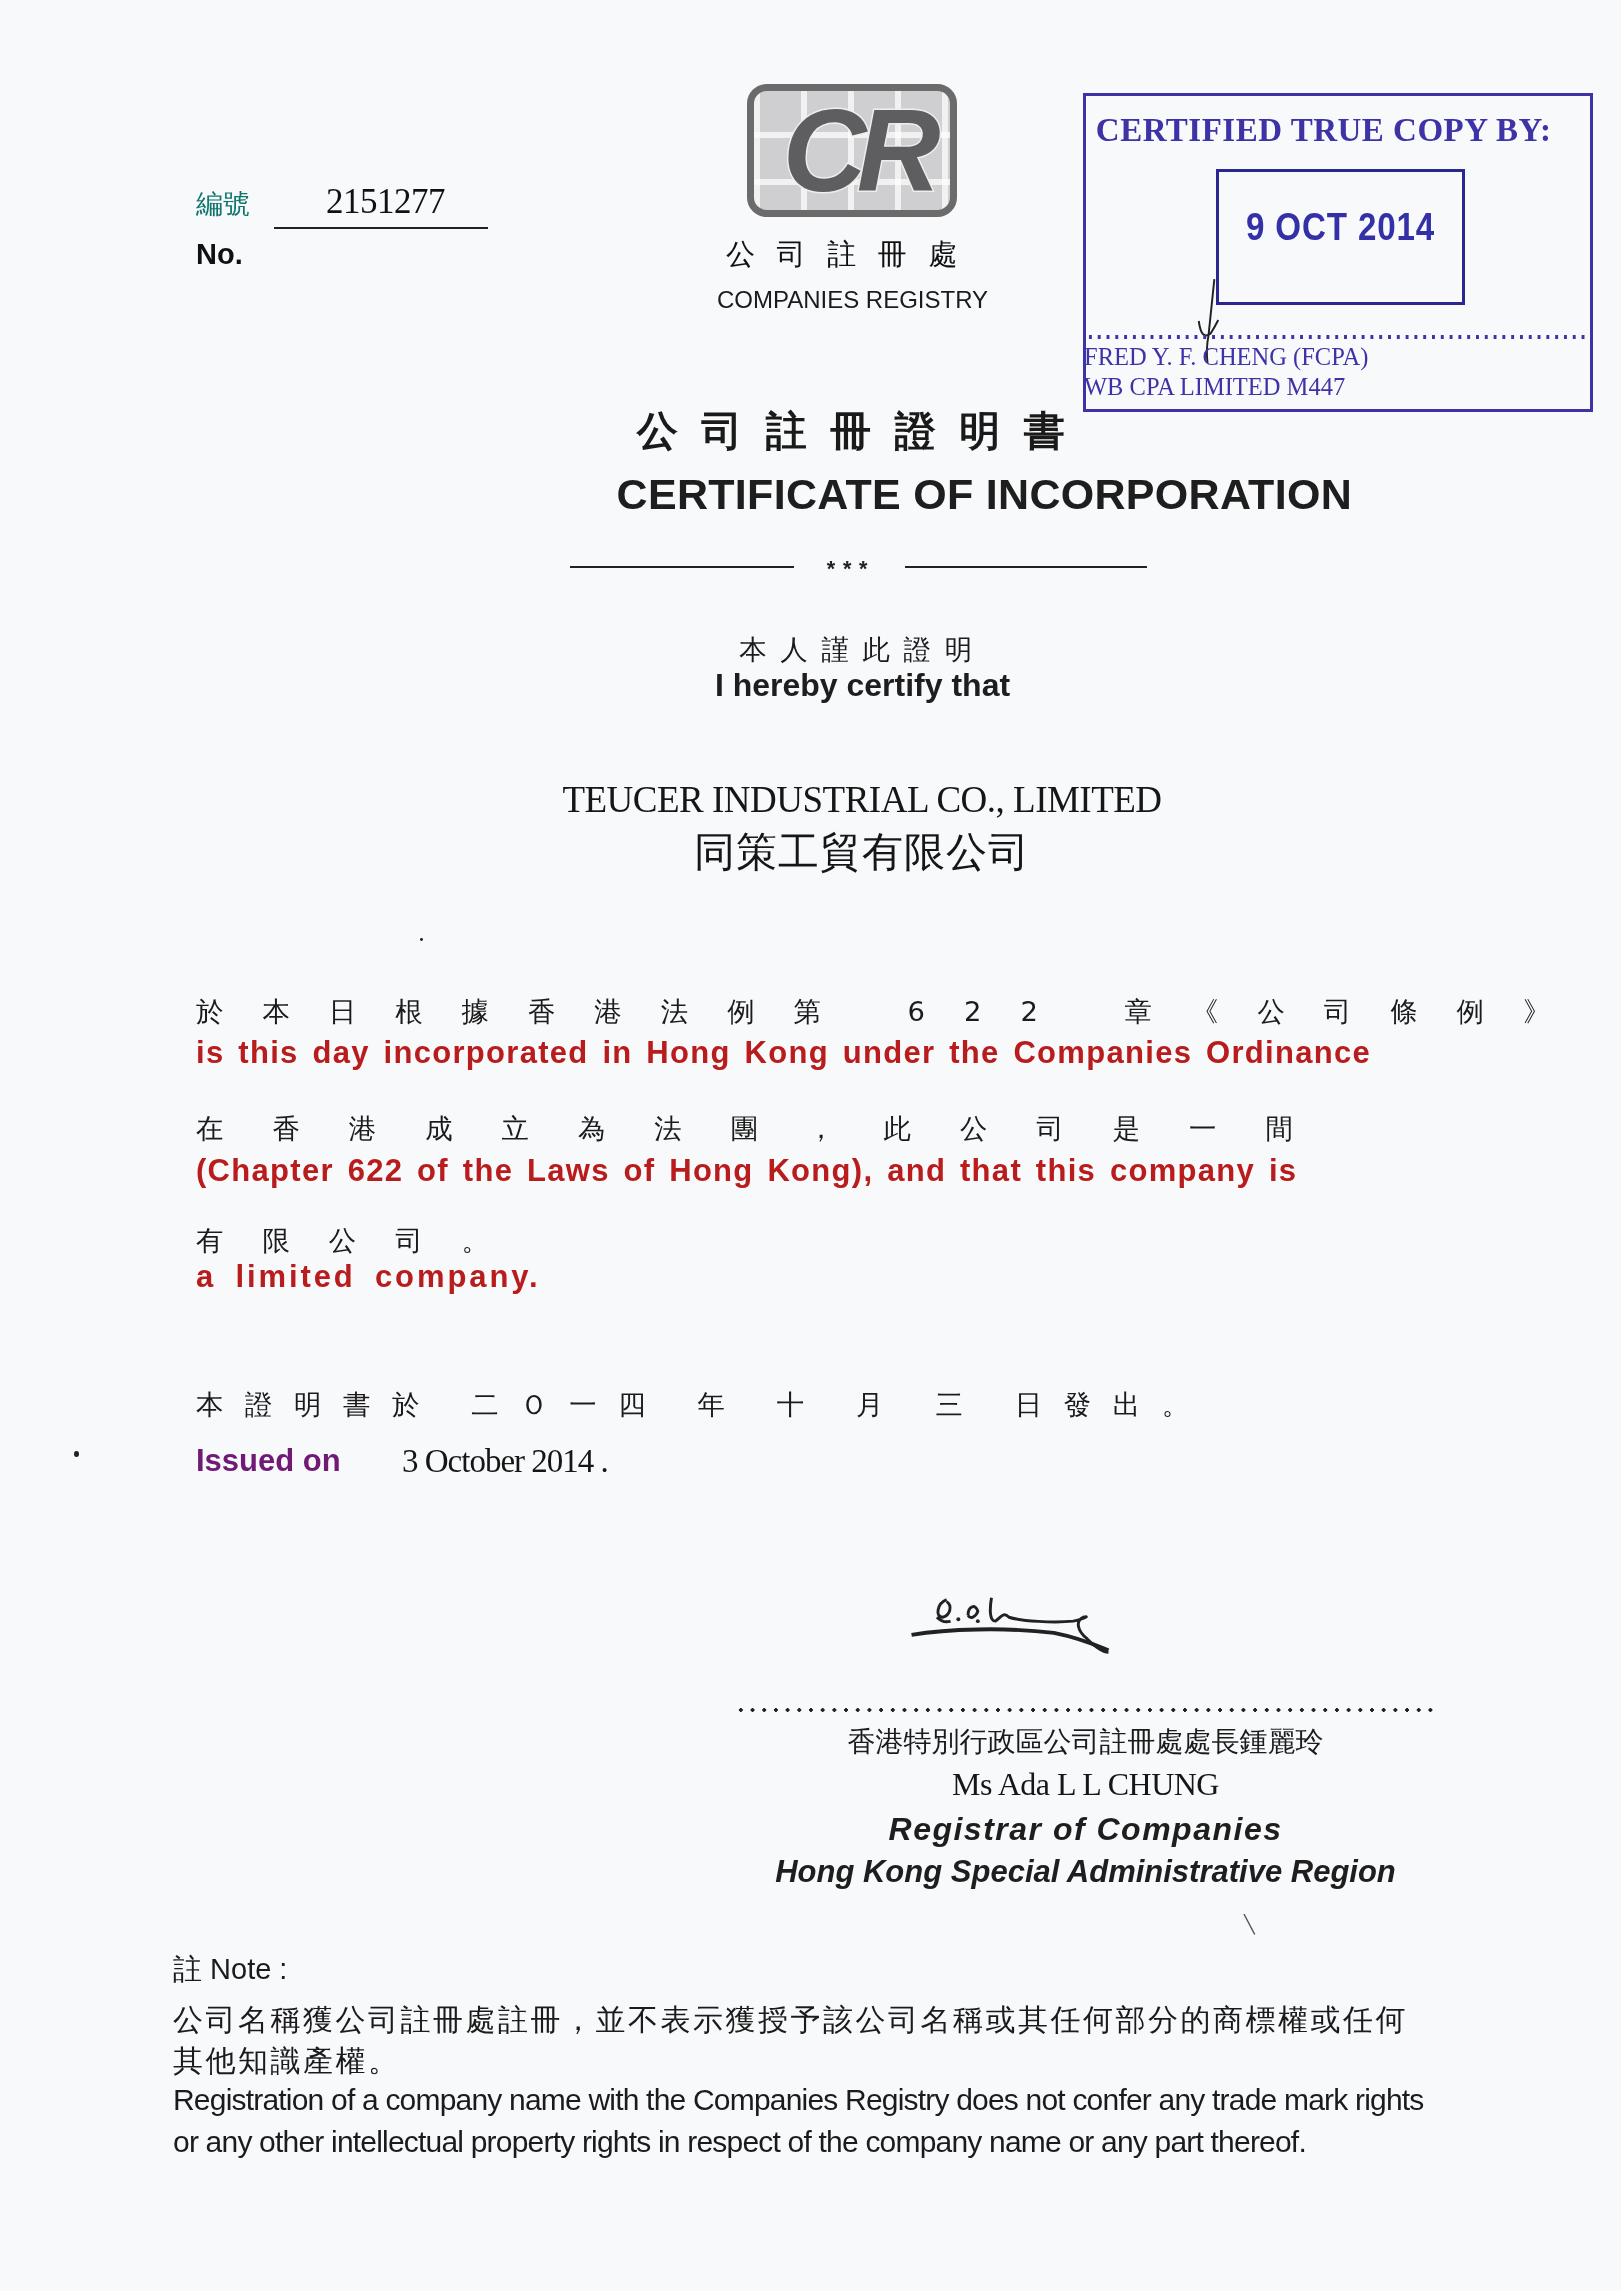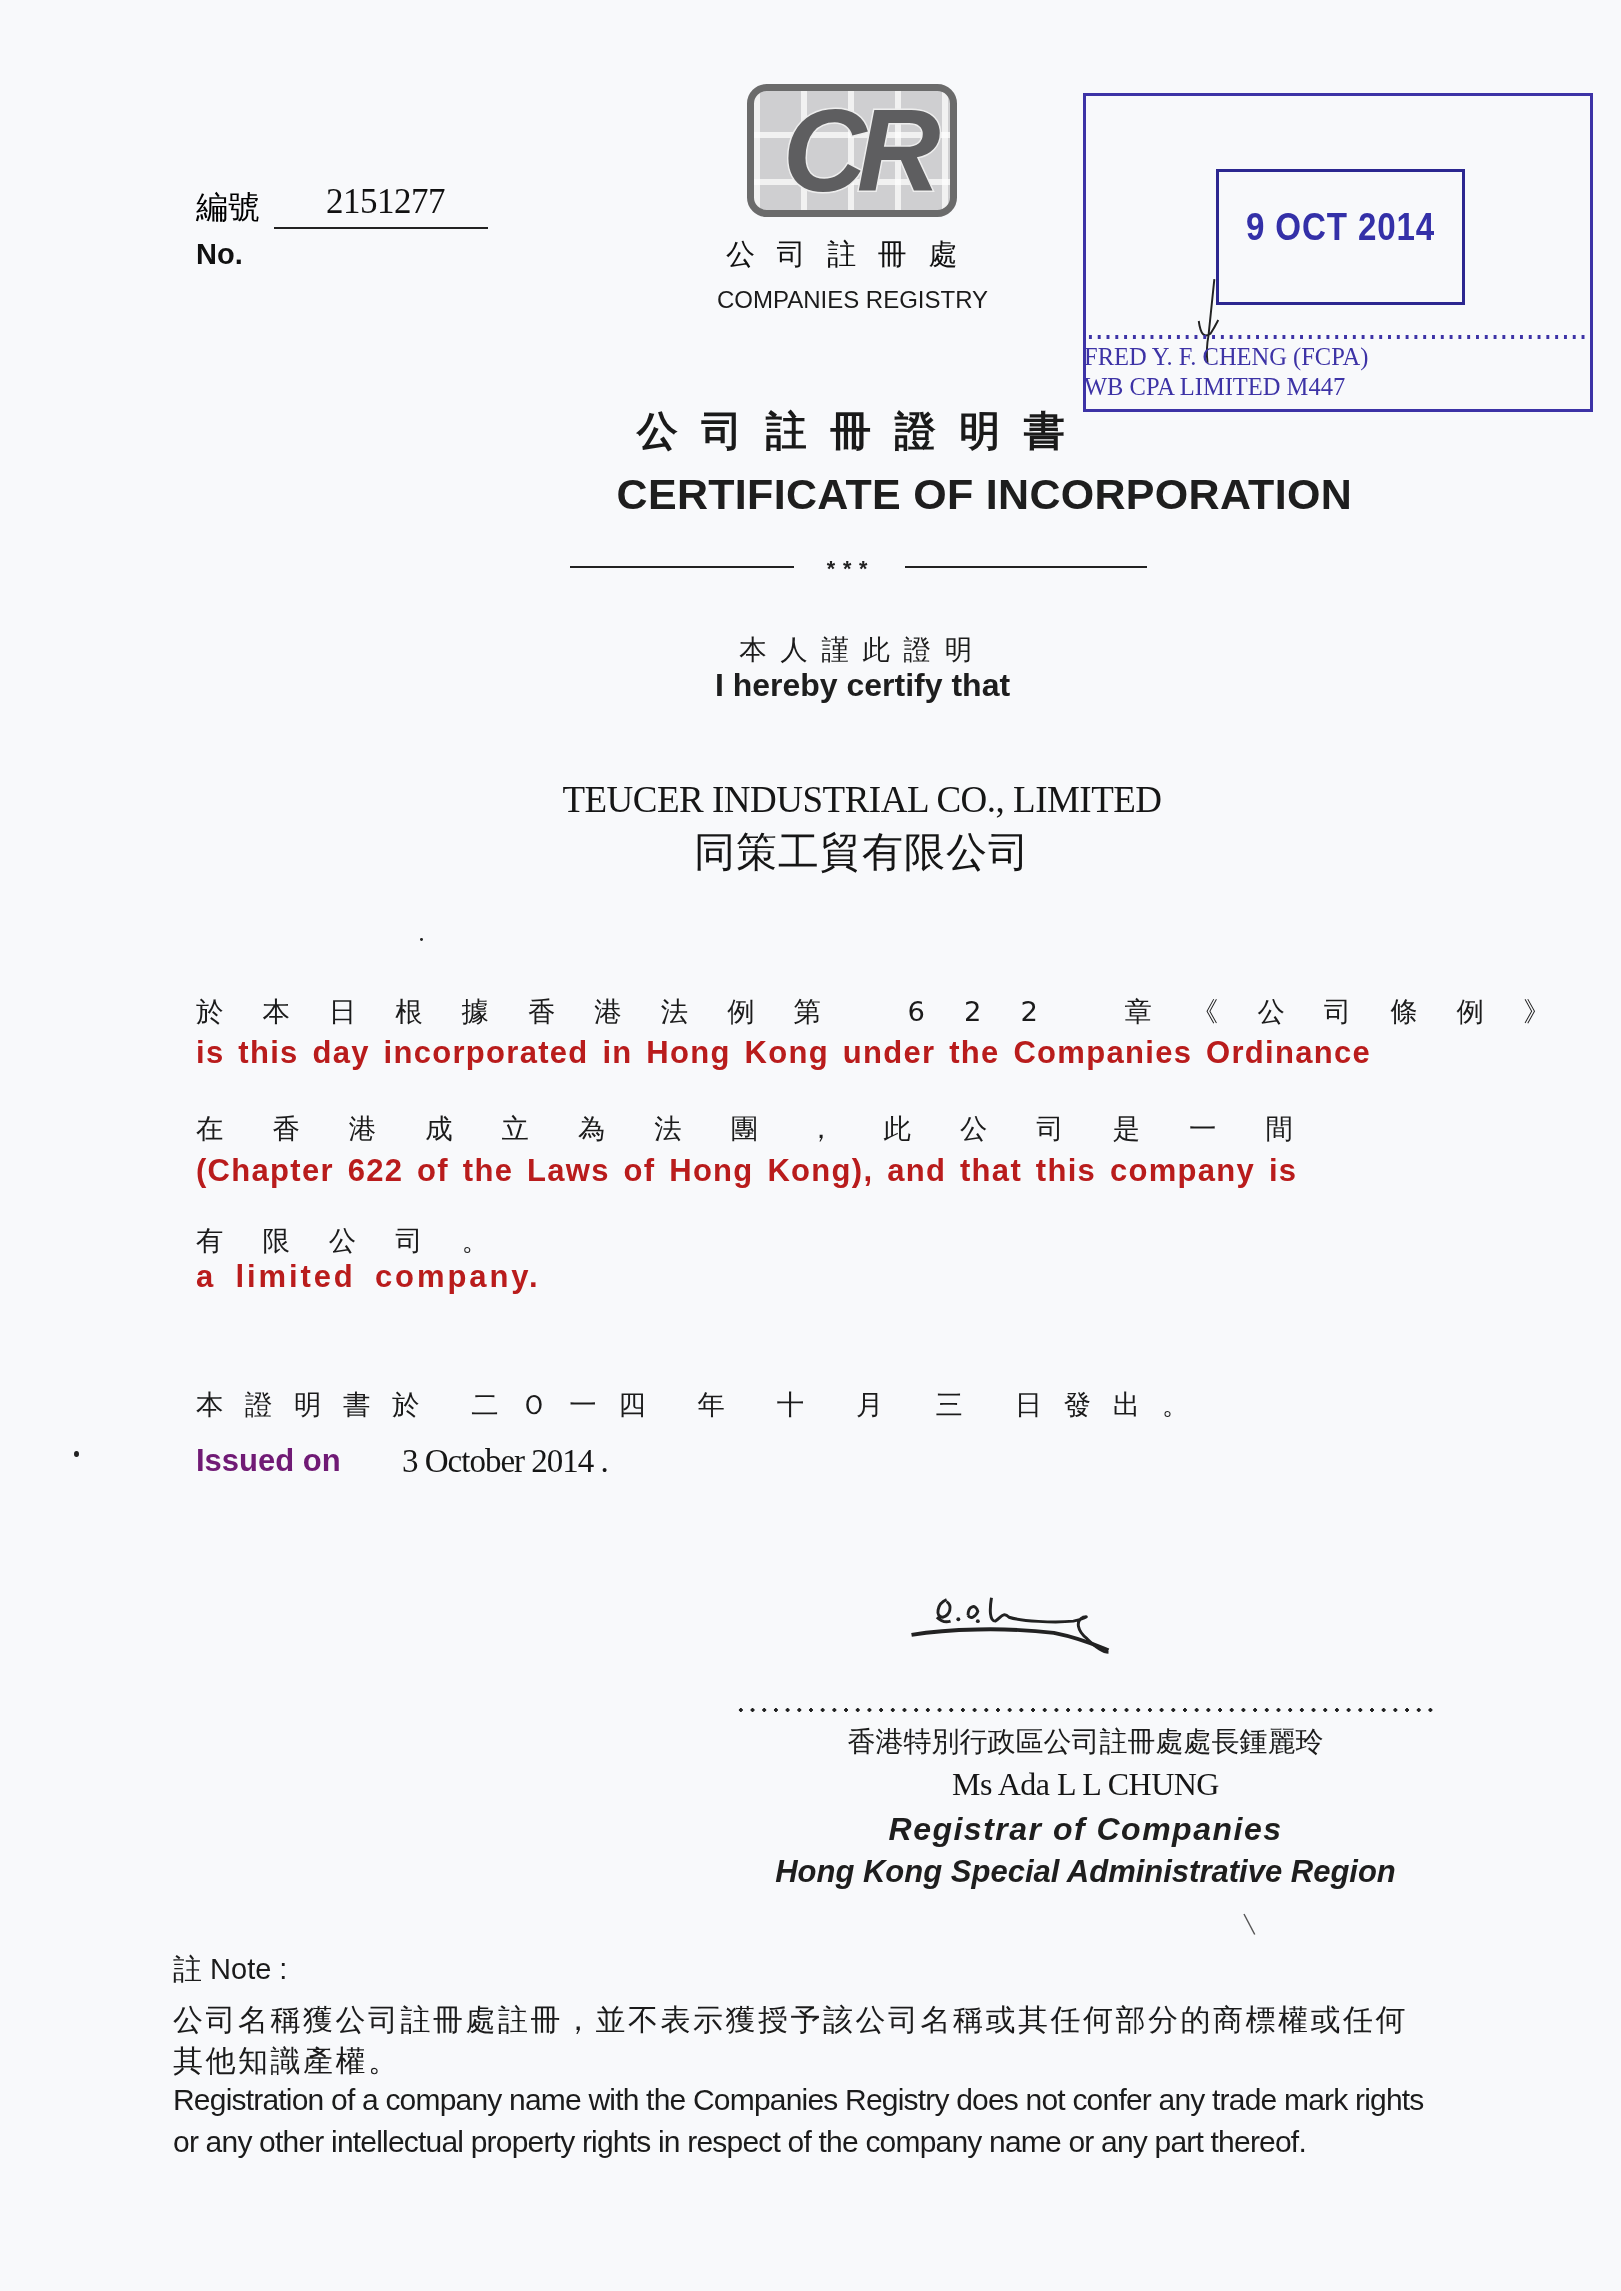--- a/index.html
+++ b/index.html
@@ -9,21 +9,21 @@
     position: relative; overflow: hidden;
     color: #1b1b1d;
     font-family: "Liberation Sans", sans-serif;
   }
   .abs { position: absolute; white-space: nowrap; }
   .serif { font-family: "Liberation Serif", "DejaVu Serif", serif; }
   .sans { font-family: "Liberation Sans", "DejaVu Sans", sans-serif; }
   .cjk { font-family: "DejaVu Sans", "Liberation Sans", sans-serif; }
 
   
-  #no-zh { left: 196px; top: 186px; font-size: 32px; color:#000000; }
+  #no-zh { left: 196px; top: 186px; font-size: 27px; color:#0f766e; }
   #no-val { left: 326px; top: 182px; font-size: 35px; letter-spacing: -0.5px; color:#111; }
   #no-line { left: 274px; top: 227px; width: 214px; height: 2px; background:#222; }
   #no-en { left: 196px; top: 238px; font-size: 29px; font-weight: bold; color:#111; }
 
   
   #logo {
     left: 747px; top: 84px; width: 210px; height: 133px;
     border: 7.8px solid #6b6b6b; border-radius: 19.6px; box-sizing: border-box;
     background:
       linear-gradient(90deg, rgba(255,255,255,0.7) 0 5.9px, transparent 5.9px) 0 0/47px 47px,
@@ -112,20 +112,21 @@
 <div id="no-line" class="abs"></div>
 <div id="no-en" class="abs sans">No.</div>
 
 <div id="logo" class="abs">
   <div id="logo-text" class="sans">CR</div>
 </div>
 <div id="reg-zh" class="abs cjk">公司註冊處</div>
 <div id="reg-en" class="abs sans">COMPANIES REGISTRY</div>
 
 <div id="stamp" class="abs serif">
+  <div id="stamp-title" class="abs">CERTIFIED TRUE COPY BY:</div>
   <div id="stamp-datebox" class="abs">
     <div id="stamp-date" class="sans">9 OCT 2014</div>
   </div>
   <svg id="stamp-initial" class="abs" viewBox="0 0 40 90">
     <path d="M26 2 C24 20 22 40 20 60 C18 70 18 80 19 88 M10 45 C12 60 16 62 22 58 C26 52 28 48 30 44" stroke="#222" stroke-width="2" fill="none"></path>
   </svg>
   <div id="stamp-dots" class="abs"></div>
   <div id="stamp-name" class="abs">FRED Y. F. CHENG (FCPA)</div>
   <div id="stamp-firm" class="abs">WB CPA LIMITED M447</div>
 </div>

